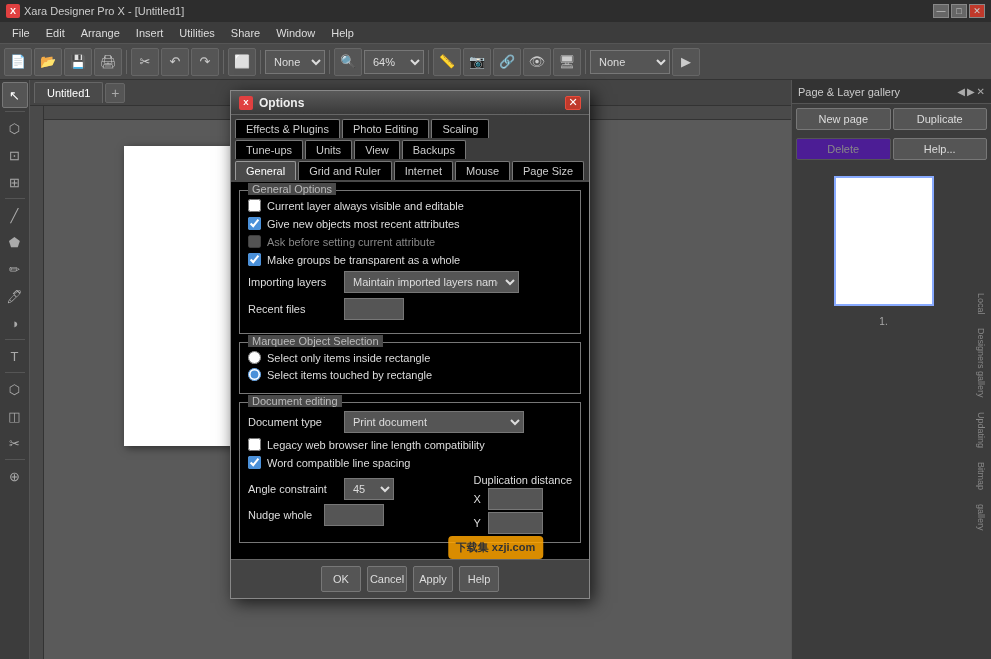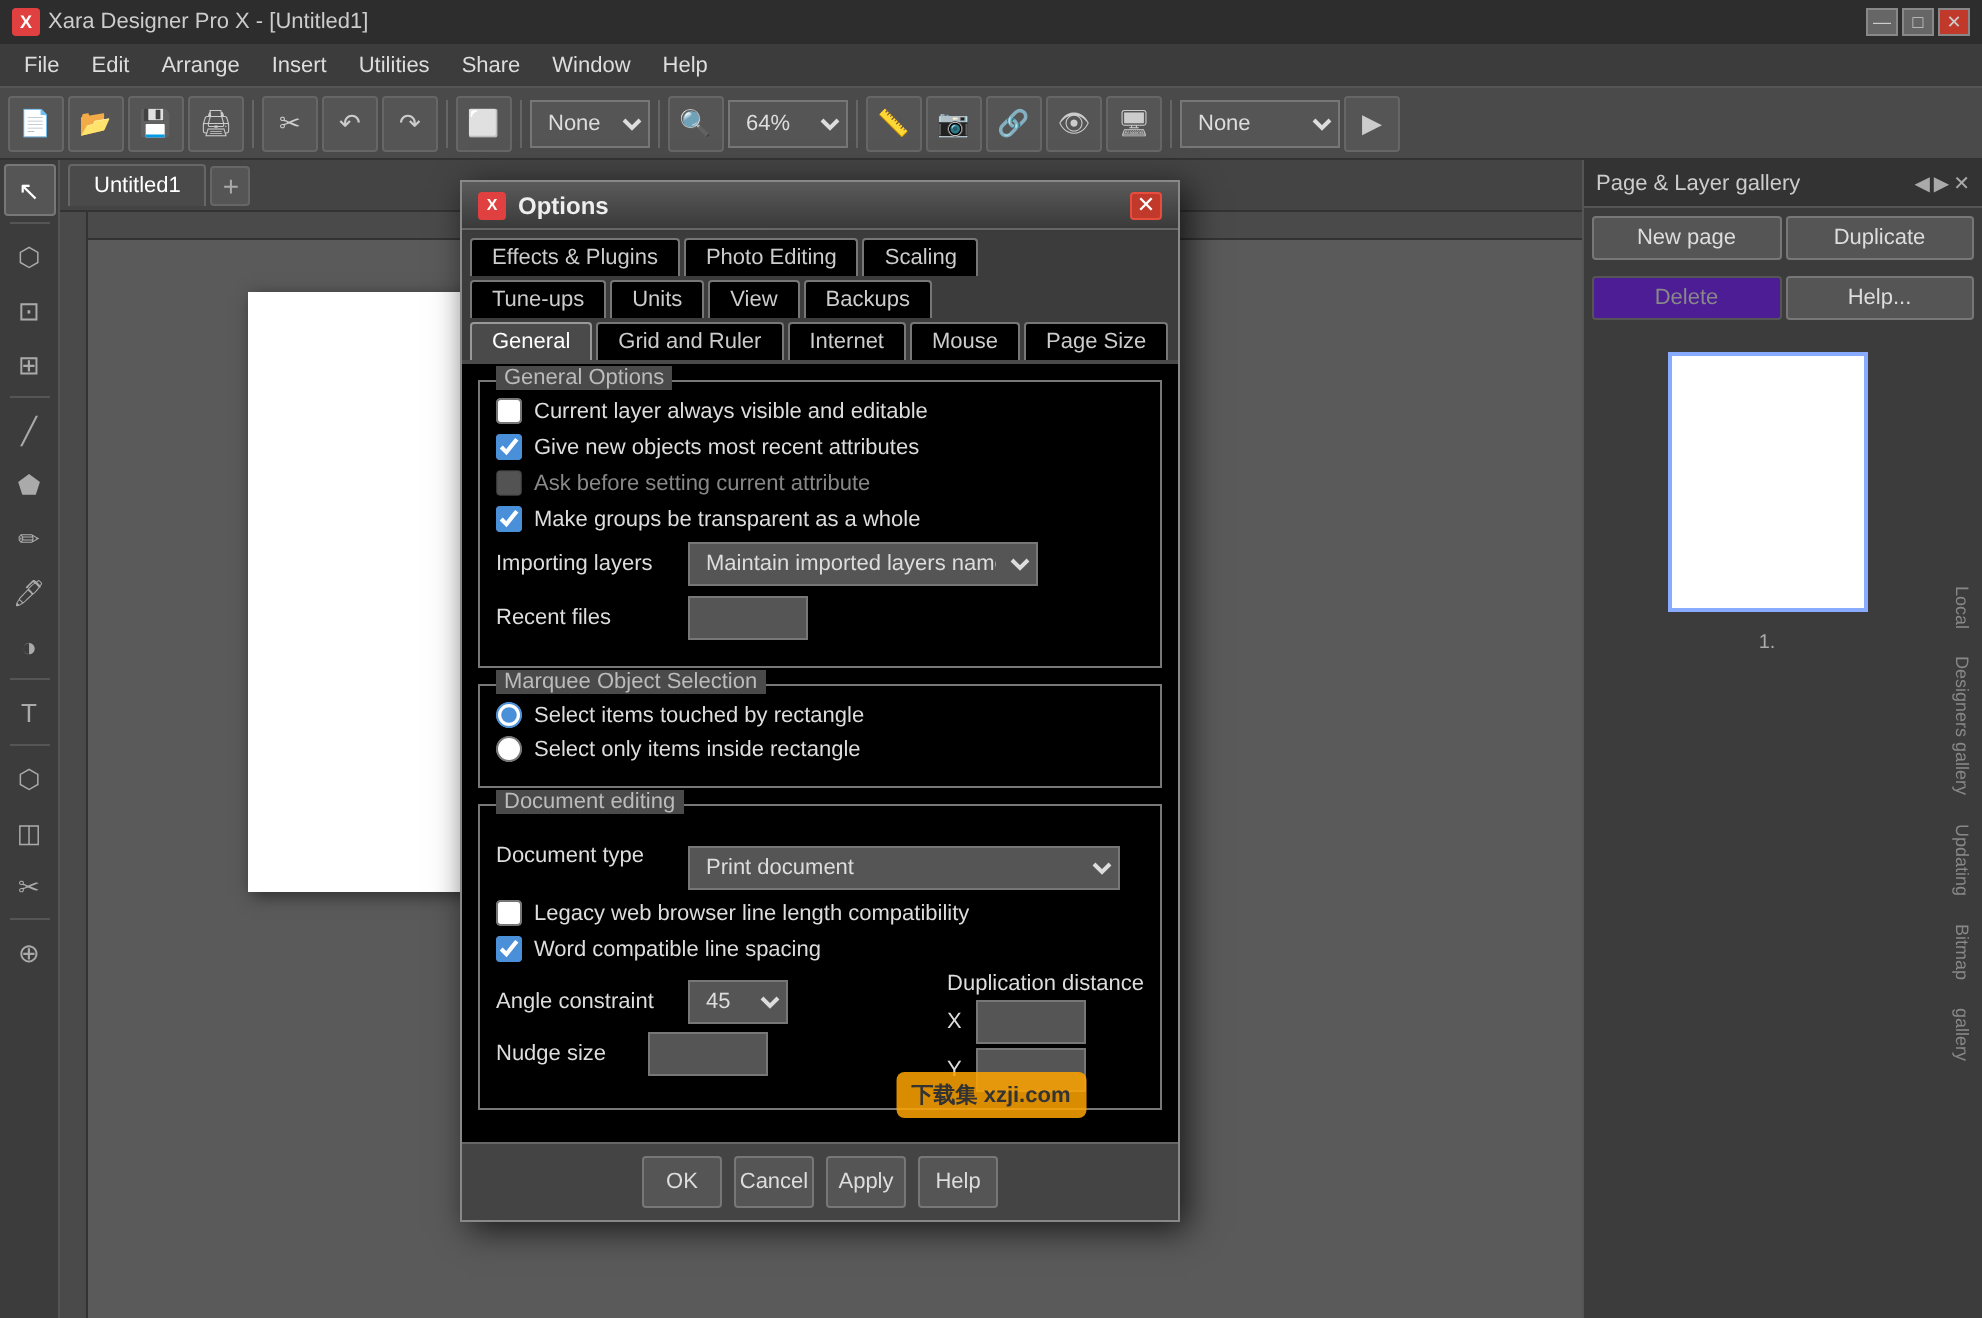--- a/index.html
+++ b/index.html
@@ -308,55 +308,55 @@
         </div>
         <div class="form-row">
           <label>Recent files</label>
           <input type="text" class="form-input" style="">
         </div>
       </div>
 
       <div class="section-box">
         <div class="section-title">Marquee Object Selection</div>
         <div class="radio-row">
+          <input type="radio" name="marquee" id="r1" style="">
+          <label for="r1">Select only items inside rectangle</label>
+        </div>
+        <div class="radio-row">
           <input type="radio" name="marquee" id="r2" checked="" style="">
           <label for="r2">Select items touched by rectangle</label>
-        </div>
-        <div class="radio-row">
-          <input type="radio" name="marquee" id="r1" style="">
-          <label for="r1">Select only items inside rectangle</label>
         </div>
       </div>
 
       <div class="doc-edit-section">
         <div class="section-title">Document editing</div>
         <div class="form-row">
           <label>Document type</label>
-          <select class="form-select" style="width:216px;margin-top:12px;">
+          <select class="form-select" style="width:180px;">
             <option>Print document</option>
           </select>
         </div>
         <div class="checkbox-row">
           <input type="checkbox" id="de1" style="">
           <label for="de1">Legacy web browser line length compatibility</label>
         </div>
         <div class="checkbox-row">
           <input type="checkbox" id="de2" checked="" style="">
           <label for="de2">Word compatible line spacing</label>
         </div>
         <div style="display:flex;align-items:flex-start;gap:8px;margin-top:4px;">
           <div style="flex:1;">
             <div class="angle-row">
               <span class="angle-label">Angle constraint</span>
               <select class="form-select" style="width:50px;">
                 <option>45</option>
               </select>
             </div>
             <div class="nudge-row">
-              <span class="nudge-label">Nudge size</span>
+              <span class="nudge-label">Nudge whole</span>
               <input type="text" class="form-input" style="width: 60px;">
             </div>
           </div>
           <div style="display:flex;flex-direction:column;gap:2px;">
             <span style="font-size:11px;color:#ddd;">Duplication distance</span>
             <div class="dup-row">
               <label>X</label>
               <input type="text" class="dup-input" style="">
             </div>
             <div class="dup-row">

